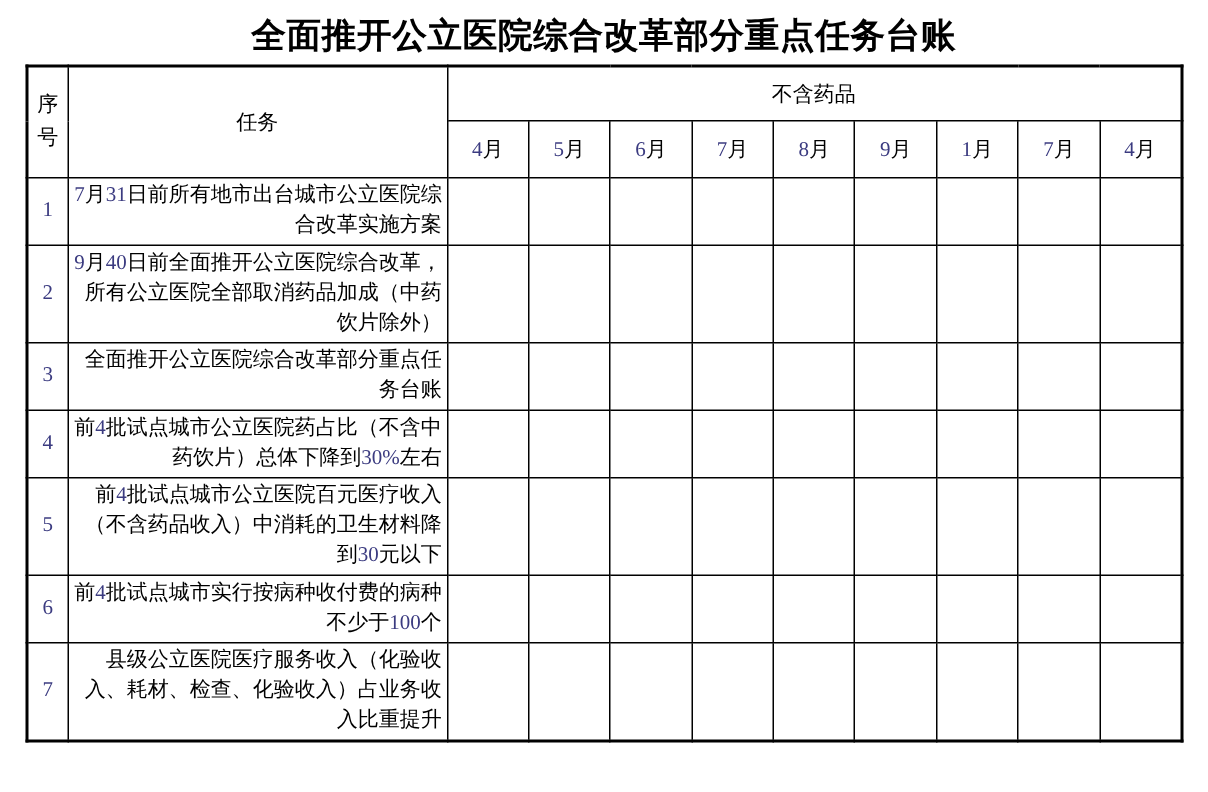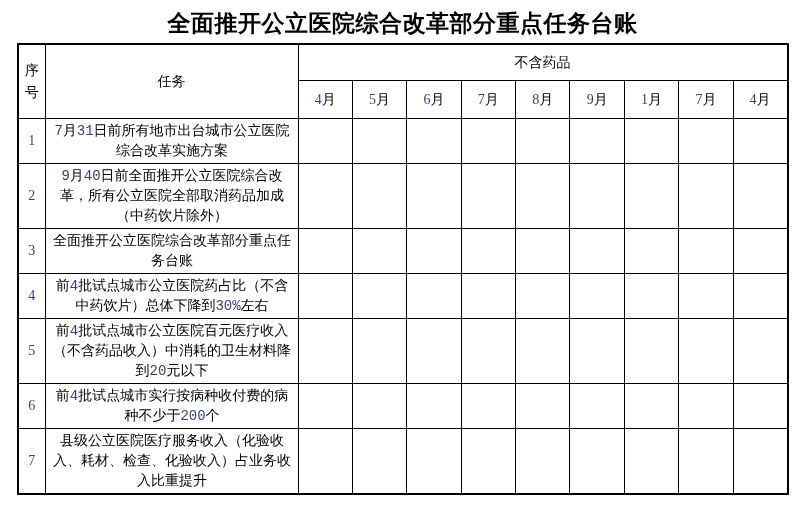--- a/index.html
+++ b/index.html
@@ -47,24 +47,23 @@
   thead th { text-align: center; }
   .th-seq {
     word-break: break-all;
     line-height: 22px;
     padding: 0 5px;
   }
   .row-progress-label th { height: 33px; }
   .row-months th { height: 35px; }
   td.no { text-align: center; }
   td.task {
-    text-align: center;
+    text-align: right;
     line-height: 20px;
     padding: 2px 3px 2px 4px;
-    font-family: Liberation Mono, monospace;
   }
   td.p { height: 100%; }
   tbody tr { height: 44px; }
   .num { color: #3b3b80; }
 </style>
 </head>
 <body>
 
 <div class="doc">
 
@@ -142,34 +141,34 @@
           <td class="p"></td>
           <td class="p"></td>
           <td class="p"></td>
           <td class="p"></td>
           <td class="p"></td>
           <td class="p"></td>
           <td class="p"></td>
         </tr>
       <tr>
         <td class="no tint"><span class="num">5</span></td>
-        <td class="task tint">前<span class="num">4</span>批试点城市公立医院百元医疗收入（不含药品收入）中消耗的卫生材料降到<span class="num">20</span>元以下</td>
+        <td class="task tint">前<span class="num">4</span>批试点城市公立医院百元医疗收入（不含药品收入）中消耗的卫生材料降到<span class="num">30</span>元以下</td>
       <td class="p"></td>
           <td class="p"></td>
           <td class="p"></td>
           <td class="p"></td>
           <td class="p"></td>
           <td class="p"></td>
           <td class="p"></td>
           <td class="p"></td>
           <td class="p"></td>
         </tr>
       <tr>
         <td class="no tint"><span class="num">6</span></td>
-        <td class="task tint">前<span class="num">4</span>批试点城市实行按病种收付费的病种不少于<span class="num">200</span>个</td>
+        <td class="task tint">前<span class="num">4</span>批试点城市实行按病种收付费的病种不少于<span class="num">100</span>个</td>
       <td class="p"></td>
           <td class="p"></td>
           <td class="p"></td>
           <td class="p"></td>
           <td class="p"></td>
           <td class="p"></td>
           <td class="p"></td>
           <td class="p"></td>
           <td class="p"></td>
         </tr>

